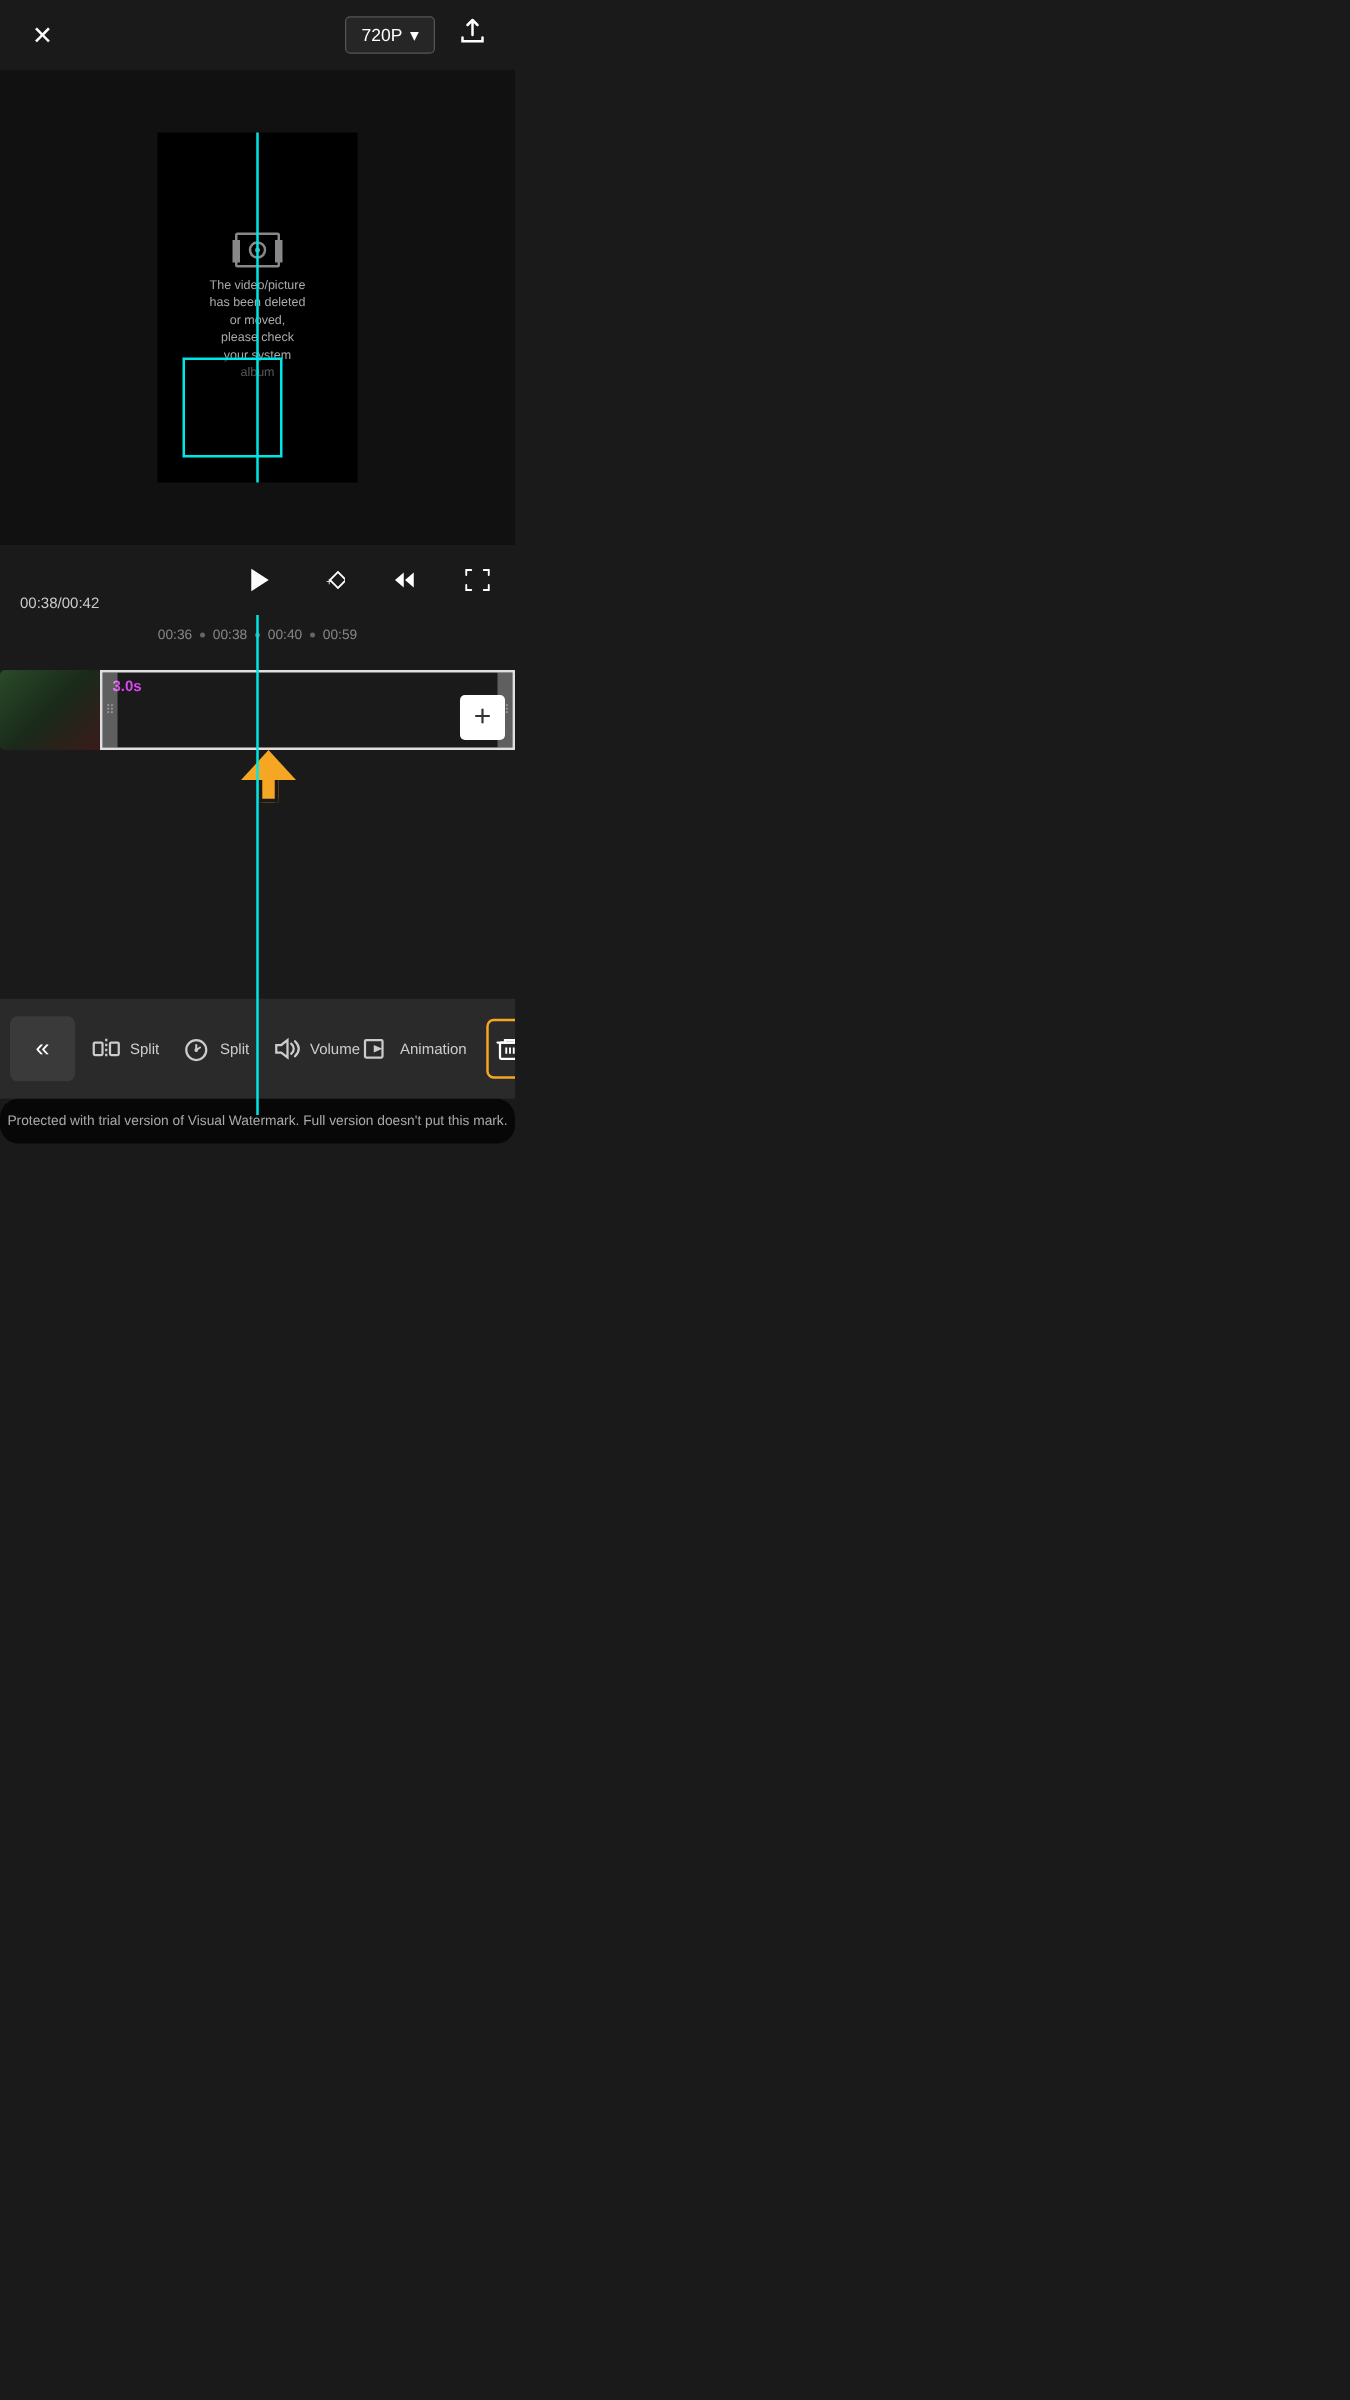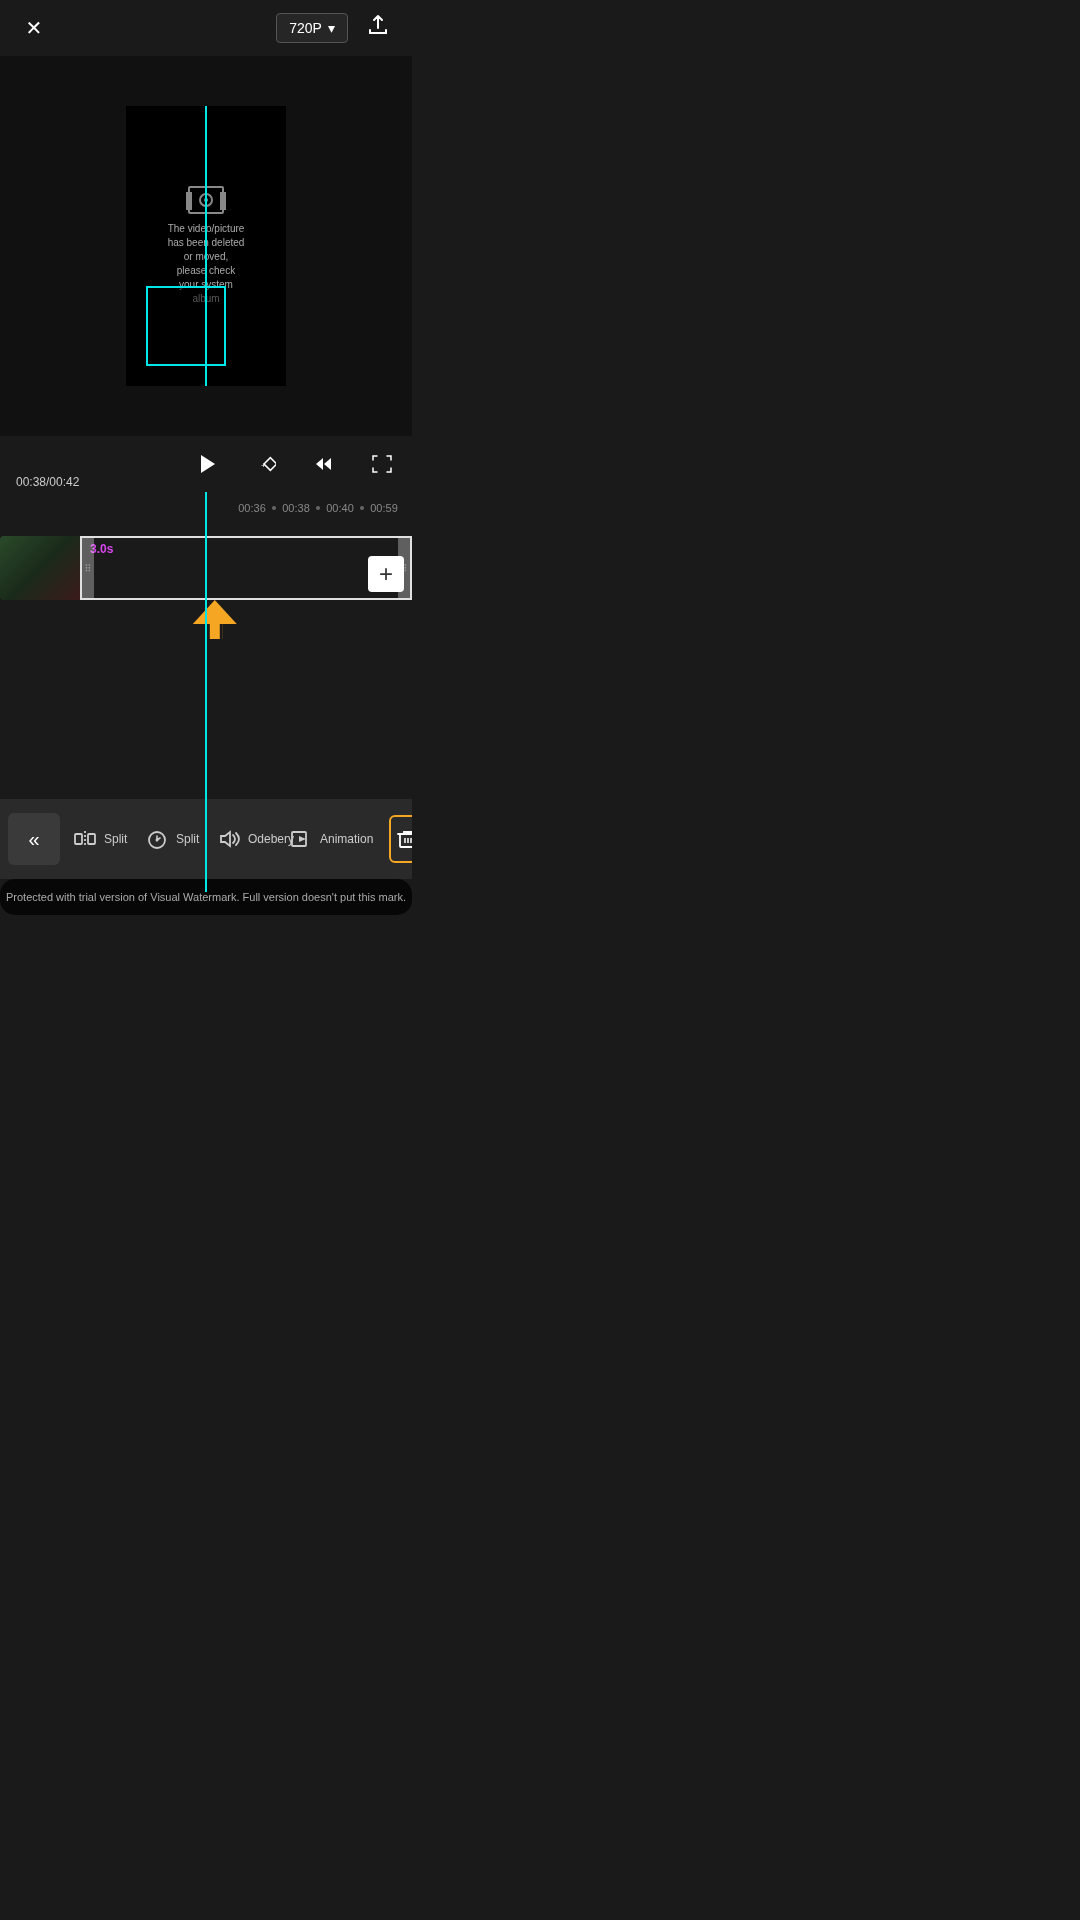--- a/index.html
+++ b/index.html
@@ -245,21 +245,21 @@
       display: flex;
       align-items: center;
       overflow: hidden;
     }
 
     .ruler-marks {
       display: flex;
       align-items: center;
       width: 100%;
       padding: 0 8px;
-      justify-content: flex-end;
+      justify-content: center;
     }
 
     .ruler-time {
       font-size: 11px;
       color: #888;
       min-width: 40px;
       text-align: center;
     }
 
     
@@ -650,21 +650,21 @@
   </div>
 
   <div class="toolbar-item">
     <div class="toolbar-icon">
       <svg width="26" height="26" viewBox="0 0 26 26" fill="none">
         <path d="M5 10H9L14 6V20L9 16H5V10Z" stroke="#ccc" stroke-width="1.8" fill="none"></path>
         <path d="M17 9C18.5 10.2 19 11.5 19 13C19 14.5 18.5 15.8 17 17" stroke="#ccc" stroke-width="1.8" stroke-linecap="round"></path>
         <path d="M20 7C22 9 23 11 23 13C23 15 22 17 20 19" stroke="#ccc" stroke-width="1.8" stroke-linecap="round"></path>
       </svg>
     </div>
-    <span class="toolbar-label">Odebery</span>
+    <span class="toolbar-label">Volume</span>
   </div>
 
   <div class="toolbar-item">
     <div class="toolbar-icon">
       <svg width="26" height="26" viewBox="0 0 26 26" fill="none">
         <rect x="4" y="6" width="14" height="14" rx="1" stroke="#ccc" stroke-width="1.8"></rect>
         <polygon points="11,10 18,13 11,16" fill="#ccc"></polygon>
       </svg>
     </div>
     <span class="toolbar-label">Animation</span>

